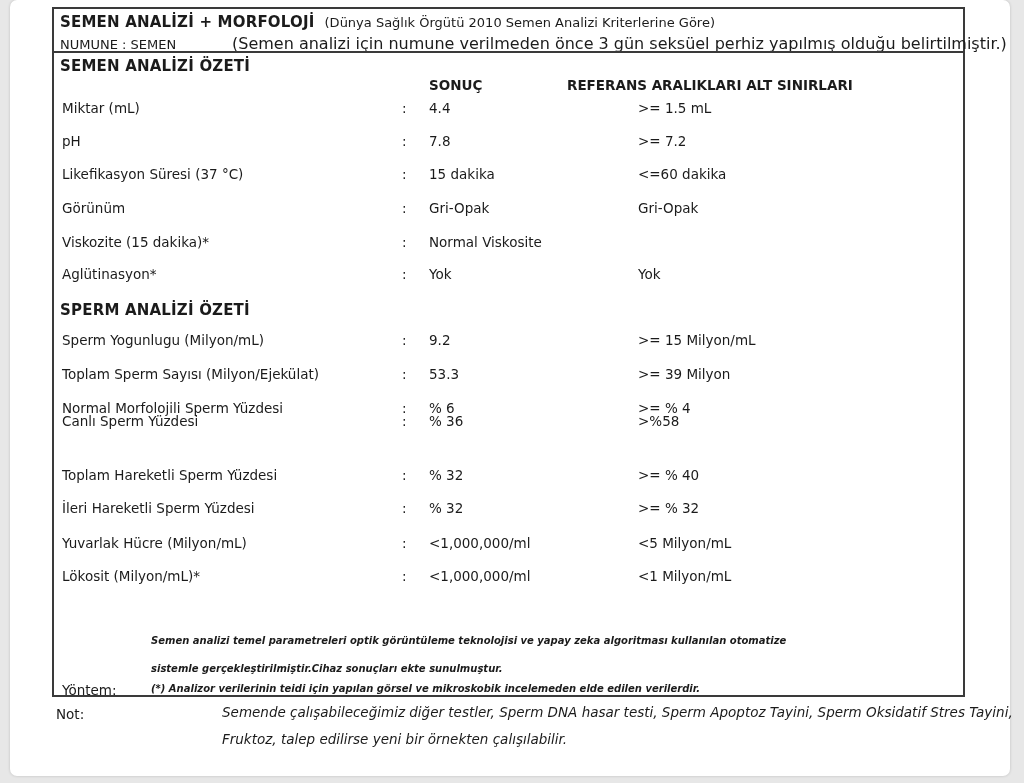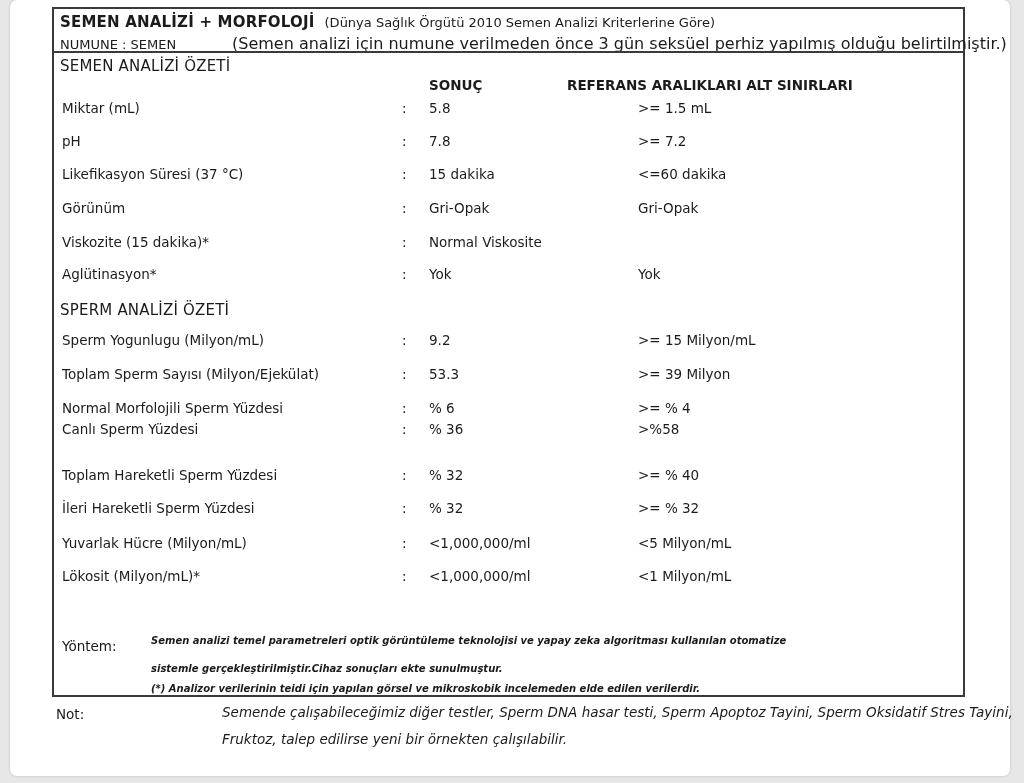--- a/index.html
+++ b/index.html
@@ -26,30 +26,30 @@
   .doc-title { font-weight:bold; font-size:15px; letter-spacing:0.2px; }
   .doc-title-note { font-size:13px; margin-left:10px; }
   .header-row2 { position:absolute; left:6px; top:25px; width:900px; white-space:nowrap; }
   .sample-label { font-size:13px; }
   .sample-note { position:absolute; left:160px; top:0; font-size:16px;margin-left:12px; }
 
   .main-box {
     position:absolute; left:52px; top:51px; width:913px; height:646px;
     border:2px solid #3a3a3a; background:#fff;
   }
-  .sec-title { position:absolute; left:6px; font-weight:normal; font-size:15px; letter-spacing:0.2px; white-space:nowrap; }
+  .sec-title { position:absolute; left:6px; font-weight:bold; font-size:15px; letter-spacing:0.2px; white-space:nowrap; }
   .col-head { position:absolute; font-weight:bold; font-size:13.5px; white-space:nowrap; }
 
   .row { position:absolute; left:0; width:100%; height:18px; font-size:13.5px;padding-left:8px; }
   .row .lbl  { position:absolute; left:8px;   white-space:nowrap; }
   .row .col  { position:absolute; left:348px; }
   .row .val  { position:absolute; left:375px; white-space:nowrap; }
   .row .ref  { position:absolute; left:538px; white-space:nowrap;margin-left:46px; }
 
-  .method-label { position:absolute; left:8px; font-size:13.5px; }
+  .method-label { position:absolute; left:8px; font-size:13.5px;margin-top:44px; }
   .method-line { position:absolute; left:97px; font-size:10px; font-style:italic; white-space:nowrap;font-weight:bold; }
 
   .note-label { position:absolute; left:56px; top:706px; font-size:13.5px; }
   .note-line { position:absolute; left:222px; font-size:13.5px; font-style:italic; white-space:nowrap; }
 </style>
 </head>
 <body>
 
 <div class="photo"></div>
 
@@ -68,21 +68,21 @@
   <div class="main-box">
 
     <div class="sec-title" style="top:4px">SEMEN ANALİZİ ÖZETİ</div>
 
     <div class="col-head" style="left:375px; top:24px">SONUÇ</div>
     <div class="col-head" style="left:513px; top:24px">REFERANS ARALIKLARI ALT SINIRLARI</div>
 
     <div class="row" style="top:47px">
       <span class="lbl">Miktar (mL)</span>
       <span class="col">:</span>
-      <span class="val">5.8</span>
+      <span class="val">4.4</span>
       <span class="ref">&gt;= 1.5 mL</span>
     </div>
     <div class="row" style="top:80px">
       <span class="lbl">pH</span>
       <span class="col">:</span>
       <span class="val">7.8</span>
       <span class="ref">&gt;= 7.2</span>
     </div>
     <div class="row" style="top:113px">
       <span class="lbl">Likefikasyon Süresi (37 °C)</span>
@@ -122,21 +122,21 @@
       <span class="col">:</span>
       <span class="val">53.3</span>
       <span class="ref">&gt;= 39 Milyon</span>
     </div>
     <div class="row" style="top:347px">
       <span class="lbl">Normal Morfolojili Sperm Yüzdesi</span>
       <span class="col">:</span>
       <span class="val">% 6</span>
       <span class="ref">&gt;= % 4</span>
     </div>
-    <div class="row" style="top:368px">
+    <div class="row" style="top:360px">
       <span class="lbl">Canlı Sperm Yüzdesi</span>
       <span class="col">:</span>
       <span class="val">% 36</span>
       <span class="ref">&gt;%58</span>
     </div>
     <div class="row" style="top:414px">
       <span class="lbl">Toplam Hareketli Sperm Yüzdesi</span>
       <span class="col">:</span>
       <span class="val">% 32</span>
       <span class="ref">&gt;= % 40</span>

